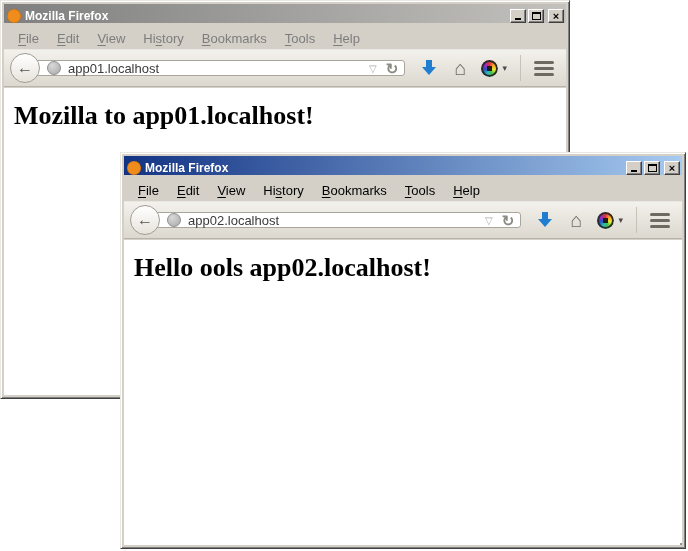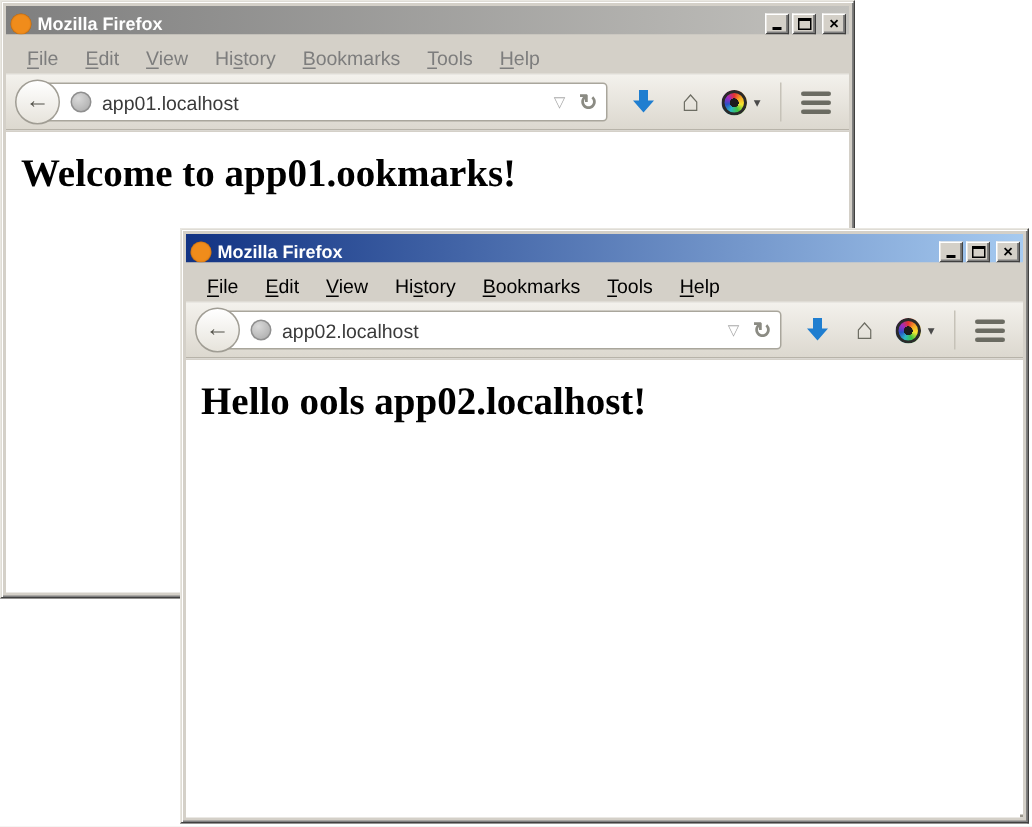--- a/index.html
+++ b/index.html
@@ -72,21 +72,21 @@
   }
   .back-btn {
     width: 30px; height: 30px; border-radius: 50%;
     border: 1px solid #a09d94;
     background: linear-gradient(#ffffff, #e7e4dc);
     display: flex; align-items: center; justify-content: center;
     z-index: 2; flex: 0 0 30px;
     color: #55544c; font-size: 16px; font-weight: bold;
   }
   .urlbar {
-    flex: 1; height: 26px;
+    flex: 1; height: 16px;
     margin-left: -16px; padding: 0 6px 0 22px;
     background: #ffffff;
     border: 1px solid #a9a69c; border-radius: 3px;
     display: flex; align-items: center;
   }
   .globe {
     width: 14px; height: 14px; border-radius: 50%; flex: 0 0 14px;
     background: radial-gradient(circle at 35% 30%, #d9d9d9, #a8a8a8);
     border: 1px solid #8f8f8f; margin-right: 7px;
   }
@@ -174,21 +174,21 @@
       <span class="addon-caret">▾</span>
     </span>
     <span class="tb-sep"></span>
     <span class="hamburger">
         <i></i>
         <i></i>
         <i></i>
       </span>
   </div>
   <div class="content">
-    <h1>Welcome to app01.ookmarks!</h1>
+    <h1>Mozilla to app01.localhost!</h1>
   </div>
 </div>
 
 <div class="window front">
   <div class="titlebar">
     <span class="ff-logo"></span>
     <span class="title-text">Mozilla Firefox</span>
     <span class="winbtns">
       <span class="winbtn">
           <i class="glyph-min"></i>

